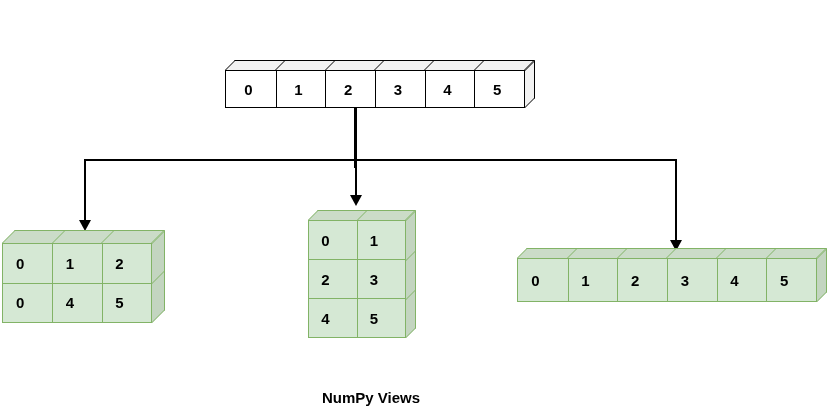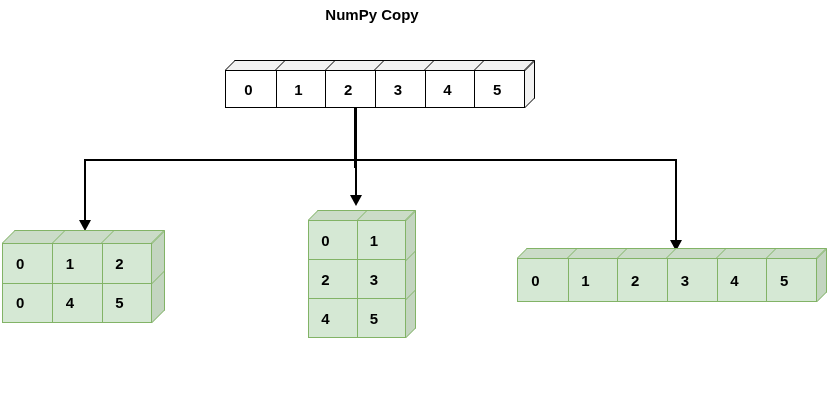--- a/index.html
+++ b/index.html
@@ -77,21 +77,20 @@
   #drop-mid   {left:355px;top:166px;width:2px;height:30px;}
   #arrow-mid  {left:350px;top:195px;}
   #drop-right {left:675px;top:159px;width:2px;height:82px;}
   #arrow-right{left:670px;top:240px;}
 </style>
 </head>
 <body>
 
 <div id="canvas">
 
-  <div id="title-label" class="diagram-label">NumPy Copy</div>
 
   <div id="copy-array" class="array3d white-array">
     <div class="face-top">
       <span></span>
         <span></span>
         <span></span>
         <span></span>
         <span></span>
         <span></span>
     </div>
@@ -172,14 +171,15 @@
     <div class="front cols-6">
       <div class="cell">0</div>
       <div class="cell">1</div>
       <div class="cell">2</div>
       <div class="cell">3</div>
       <div class="cell">4</div>
       <div class="cell">5</div>
     </div>
   </div>
 
+  <div id="footer-label" class="diagram-label">NumPy Views</div>
 
 </div>
 
 </body></html>

